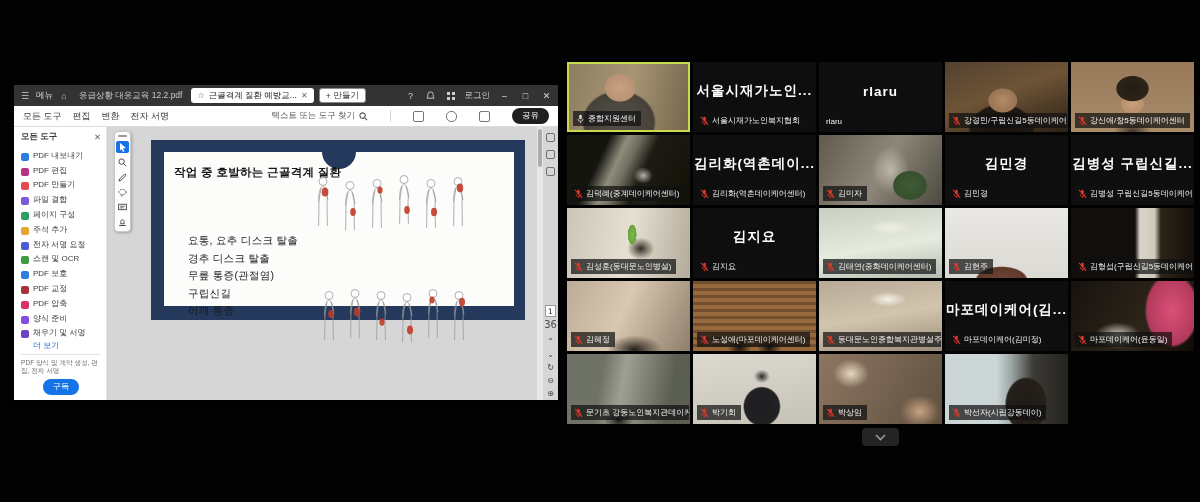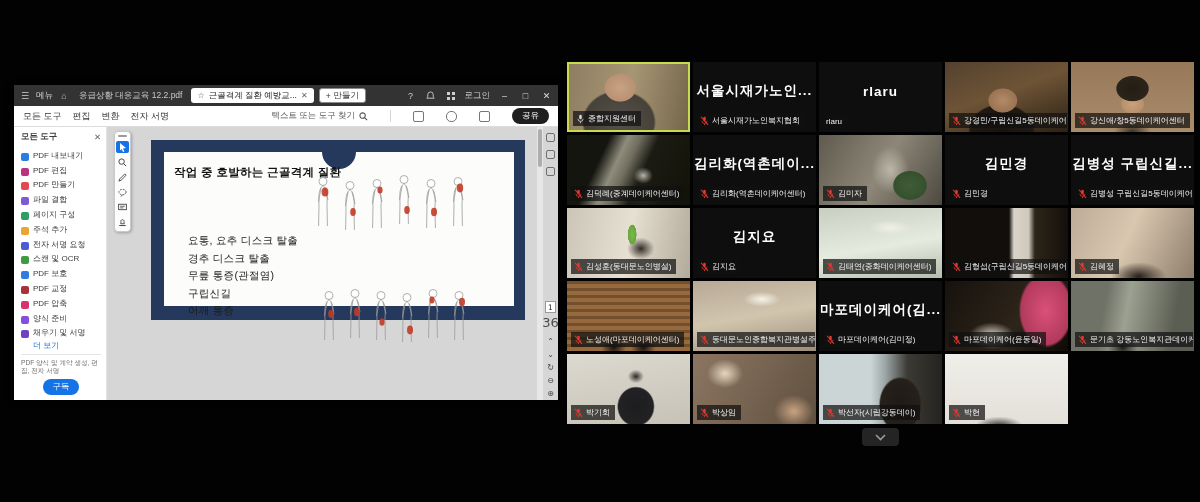--- a/index.html
+++ b/index.html
@@ -66,21 +66,21 @@
 
   .scrollbar { position:absolute; right:15px; top:0; bottom:0; width:6px; background:#e7e7e7; }
   .sb-thumb { position:absolute; top:2px; left:1px; width:4px; height:38px; background:#adadad; border-radius:2px; }
   .rightcol { position:absolute; right:0; top:0; bottom:0; width:15px; display:flex; flex-direction:column;
               align-items:center; padding-top:6px; font-size:8px; color:#4c4c4c;
               font-family:"DejaVu Sans",sans-serif; }
   .rc-ico { width:9px; height:9px; border:1px solid #6f6f6f; border-radius:2px; margin-bottom:8px; }
   .rc-gap { flex:1; }
   .pagebox { width:11px; height:12px; background:#fff; border:1px solid #9a9a9a; font-size:7.5px;
              display:flex; align-items:center; justify-content:center; color:#222; margin-bottom:2px; }
-  .pagetotal { font-size:13px; margin-bottom:5px; }
+  .pagetotal { font-size:10px; margin-bottom:5px; }
   .rc-glyph { font-size:8px; line-height:13px; color:#444; }
 
   
   .zoomgrid { position:absolute; left:567px; top:62px; display:grid;
               grid-template-columns:repeat(5,123px); grid-auto-rows:70px; gap:3px; }
   .tile { position:relative; background:#101010; overflow:hidden; }
   .tile.active { border:2px solid #c9da4b; }
   .tile-center { position:absolute; inset:0 0 12px 0; display:flex; align-items:center; justify-content:center;
                  color:#fff; font-size:13.5px; font-weight:bold; letter-spacing:1px; white-space:nowrap; }
   .tile-label { position:absolute; left:4px; bottom:4px; background:rgba(16,16,16,.72); color:#f2f2f2;
@@ -543,20 +543,33 @@
             <svg width="9" height="10" viewBox="0 0 12 13">
               <rect x="4.3" y="0.8" width="3.4" height="6" rx="1.7" fill="#e0392e"></rect>
               <path d="M2.6 6.3a3.4 3.4 0 0 0 6.8 0" fill="none" stroke="#e0392e" stroke-width="1.1"></path>
               <line x1="6" y1="10" x2="6" y2="12" stroke="#e0392e" stroke-width="1.1"></line>
               <line x1="1.3" y1="0.8" x2="10.7" y2="11.6" stroke="#e0392e" stroke-width="1.4"></line>
             </svg>
           </span>
           <span>김태연(중화데이케어센터)</span>
         </div>
       </div>
+      <div class="tile bg-v14">
+        <div class="tile-label">
+          <span class="mic">
+            <svg width="9" height="10" viewBox="0 0 12 13">
+              <rect x="4.3" y="0.8" width="3.4" height="6" rx="1.7" fill="#e0392e"></rect>
+              <path d="M2.6 6.3a3.4 3.4 0 0 0 6.8 0" fill="none" stroke="#e0392e" stroke-width="1.1"></path>
+              <line x1="6" y1="10" x2="6" y2="12" stroke="#e0392e" stroke-width="1.1"></line>
+              <line x1="1.3" y1="0.8" x2="10.7" y2="11.6" stroke="#e0392e" stroke-width="1.4"></line>
+            </svg>
+          </span>
+          <span>김현주</span>
+        </div>
+      </div>
       <div class="tile bg-v15">
         <div class="tile-label">
           <span class="mic">
             <svg width="9" height="10" viewBox="0 0 12 13">
               <rect x="4.3" y="0.8" width="3.4" height="6" rx="1.7" fill="#e0392e"></rect>
               <path d="M2.6 6.3a3.4 3.4 0 0 0 6.8 0" fill="none" stroke="#e0392e" stroke-width="1.1"></path>
               <line x1="6" y1="10" x2="6" y2="12" stroke="#e0392e" stroke-width="1.1"></line>
               <line x1="1.3" y1="0.8" x2="10.7" y2="11.6" stroke="#e0392e" stroke-width="1.4"></line>
             </svg>
           </span>
@@ -672,33 +685,20 @@
         <div class="tile-label">
           <span class="mic">
             <svg width="9" height="10" viewBox="0 0 12 13">
               <rect x="4.3" y="0.8" width="3.4" height="6" rx="1.7" fill="#e0392e"></rect>
               <path d="M2.6 6.3a3.4 3.4 0 0 0 6.8 0" fill="none" stroke="#e0392e" stroke-width="1.1"></path>
               <line x1="6" y1="10" x2="6" y2="12" stroke="#e0392e" stroke-width="1.1"></line>
               <line x1="1.3" y1="0.8" x2="10.7" y2="11.6" stroke="#e0392e" stroke-width="1.4"></line>
             </svg>
           </span>
           <span>박선자(시립강동데이)</span>
-        </div>
-      </div>
-      <div class="tile bg-v25">
-        <div class="tile-label">
-          <span class="mic">
-            <svg width="9" height="10" viewBox="0 0 12 13">
-              <rect x="4.3" y="0.8" width="3.4" height="6" rx="1.7" fill="#e0392e"></rect>
-              <path d="M2.6 6.3a3.4 3.4 0 0 0 6.8 0" fill="none" stroke="#e0392e" stroke-width="1.1"></path>
-              <line x1="6" y1="10" x2="6" y2="12" stroke="#e0392e" stroke-width="1.1"></line>
-              <line x1="1.3" y1="0.8" x2="10.7" y2="11.6" stroke="#e0392e" stroke-width="1.4"></line>
-            </svg>
-          </span>
-          <span>박현</span>
         </div>
       </div>
     </div>
 
   <button class="chevron-btn">
     <svg width="11" height="7" viewBox="0 0 11 7">
         <path d="M1 1 L5.5 5.5 L10 1" fill="none" stroke="#9a9a9a" stroke-width="1.6"></path>
       </svg>
   </button>
 

